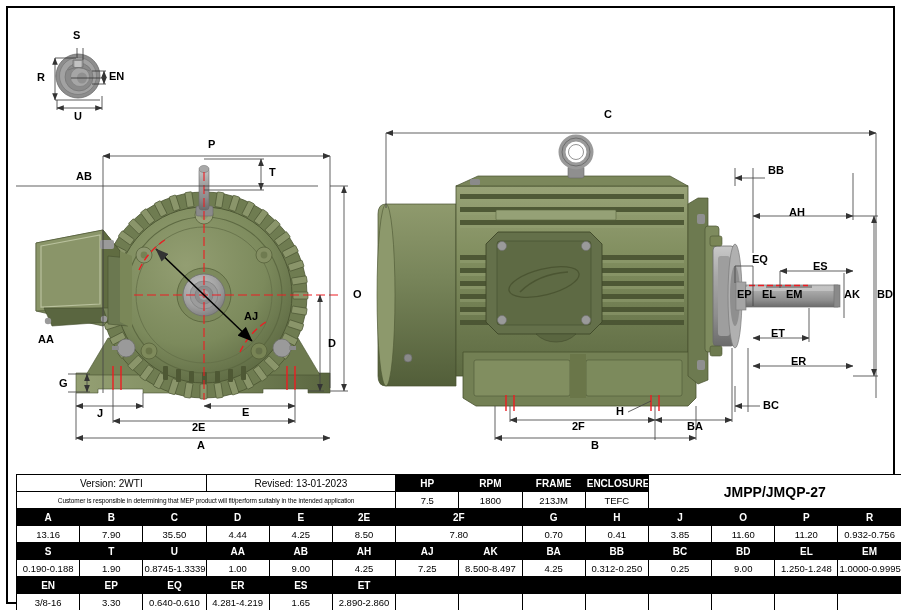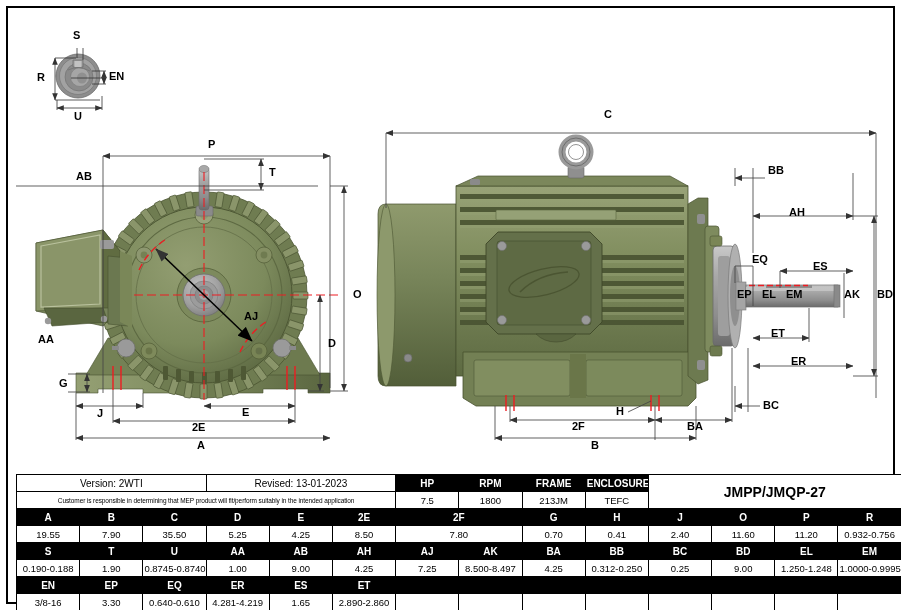--- a/index.html
+++ b/index.html
@@ -556,30 +556,30 @@
         <td class="hdr">2E</td>
         <td class="hdr" colspan="2">2F</td>
         <td class="hdr">G</td>
         <td class="hdr">H</td>
         <td class="hdr">J</td>
         <td class="hdr">O</td>
         <td class="hdr">P</td>
         <td class="hdr">R</td>
       </tr>
       <tr>
-        <td class="val">19.55</td>
+        <td class="val">13.16</td>
         <td class="val">7.90</td>
         <td class="val">35.50</td>
-        <td class="val">5.25</td>
+        <td class="val">4.44</td>
         <td class="val">4.25</td>
         <td class="val">8.50</td>
         <td class="val" colspan="2">7.80</td>
         <td class="val">0.70</td>
         <td class="val">0.41</td>
-        <td class="val">2.40</td>
+        <td class="val">3.85</td>
         <td class="val">11.60</td>
         <td class="val">11.20</td>
         <td class="val">0.932-0.756</td>
       </tr>
 
       <tr>
         <td class="hdr">S</td>
         <td class="hdr">T</td>
         <td class="hdr">U</td>
         <td class="hdr">AA</td>
@@ -590,21 +590,21 @@
         <td class="hdr">BA</td>
         <td class="hdr">BB</td>
         <td class="hdr">BC</td>
         <td class="hdr">BD</td>
         <td class="hdr">EL</td>
         <td class="hdr">EM</td>
       </tr>
       <tr>
         <td class="val">0.190-0.188</td>
         <td class="val">1.90</td>
-        <td class="val">0.8745-0.8740</td>
+        <td class="val">0.8745-1.3339</td>
         <td class="val">1.00</td>
         <td class="val">9.00</td>
         <td class="val">4.25</td>
         <td class="val">7.25</td>
         <td class="val">8.500-8.497</td>
         <td class="val">4.25</td>
         <td class="val">0.312-0.250</td>
         <td class="val">0.25</td>
         <td class="val">9.00</td>
         <td class="val">1.250-1.248</td>

